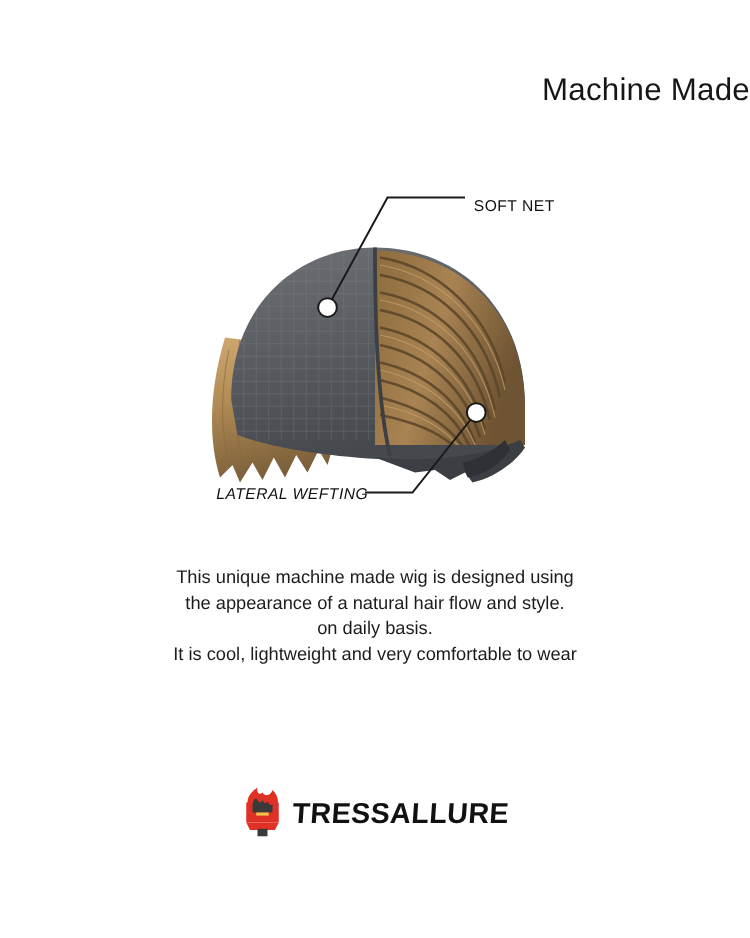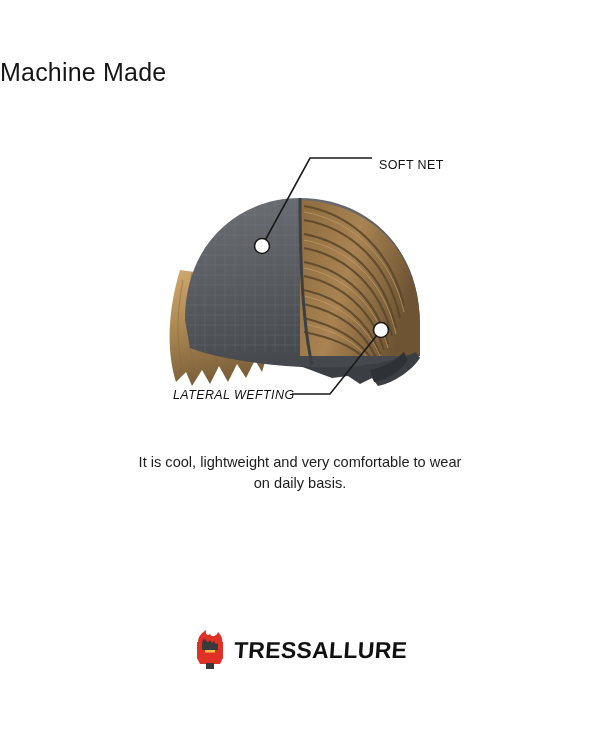--- a/index.html
+++ b/index.html
@@ -18,21 +18,21 @@
   .page {
     width: 600px;
     height: 750px;
     position: relative;
   }
   .title {
     position: absolute;
     top: 58px;
     left: 0;
     width: 600px;
-    text-align: left;
+    text-align: right;
     font-size: 25px;
     font-weight: 400;
     letter-spacing: 0.2px;
     color: #161616;
   }
   .diagram {
     position: absolute;
     top: 120px;
     left: 0;
     width: 540px;
@@ -184,22 +184,24 @@
         <path d="M381,210 L330,274 L292,274" stroke="#1a1a1a" stroke-width="1.6" fill="none"></path>
         <circle cx="381" cy="210" r="7.5" fill="#ffffff" stroke="#1a1a1a" stroke-width="1.6"></circle>
       </g>
     </svg>
 
     <div class="callout-label" id="label-soft-net">SOFT NET</div>
     <div class="callout-label" id="label-lateral-wefting">LATERAL WEFTING</div>
   </div>
 
   <div class="description">
+    <span class="line">This unique machine made wig is designed using</span>
+    <span class="line">the appearance of a natural hair flow and style.</span>
+    <span class="line">on daily basis.</span>
     <span class="line">It is cool, lightweight and very comfortable to wear</span>
-    <span class="line">on daily basis.</span>
   </div>
 
   <div class="logo">
     <span class="logo-mark">
       <svg width="36" height="40" viewBox="0 0 36 40" xmlns="http://www.w3.org/2000/svg">
         <path d="M6,12 C6,6 11,2 14,0 C13,5 16,6 18,4 C20,8 25,6 26,2 C30,6 31,10 30,14 L6,14 Z" fill="#e03127"></path>
         <rect x="5" y="12" width="26" height="16" fill="#e03127"></rect>
         <path d="M10,13 C11,9 13,8 14,10 C15,13 17,12 18,10 C19,13 21,13 22,11 C23,14 25,15 26,13 L26,20 L10,20 Z" fill="#3a3a3a"></path>
         <rect x="13" y="20" width="10" height="2.5" fill="#f2c14a"></rect>
         <path d="M5,28 L31,28 L28,34 L8,34 Z" fill="#e03127"></path>

